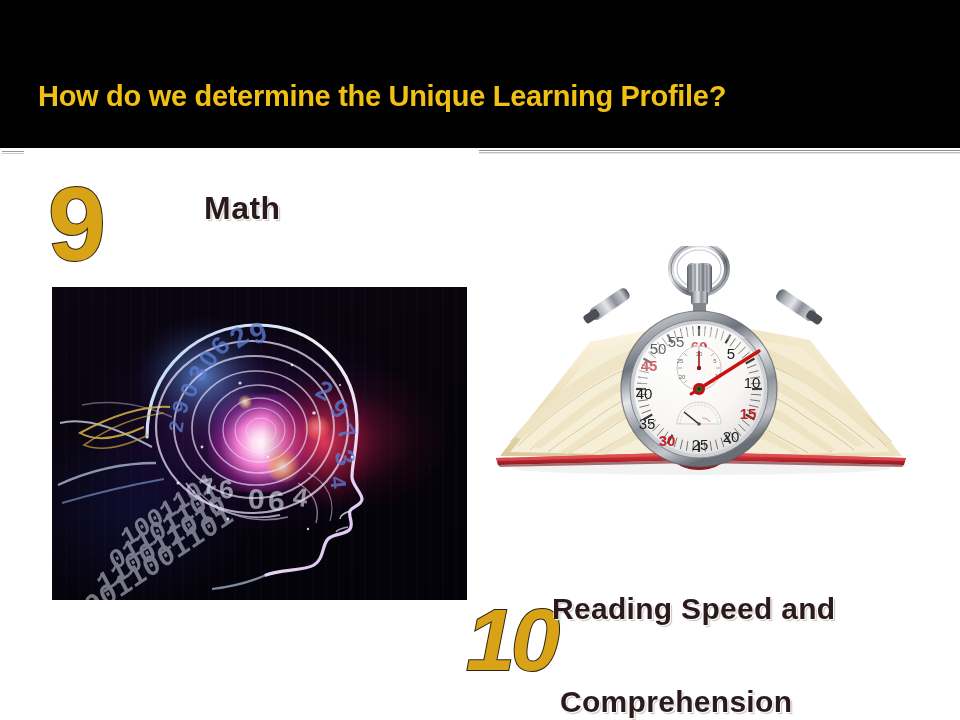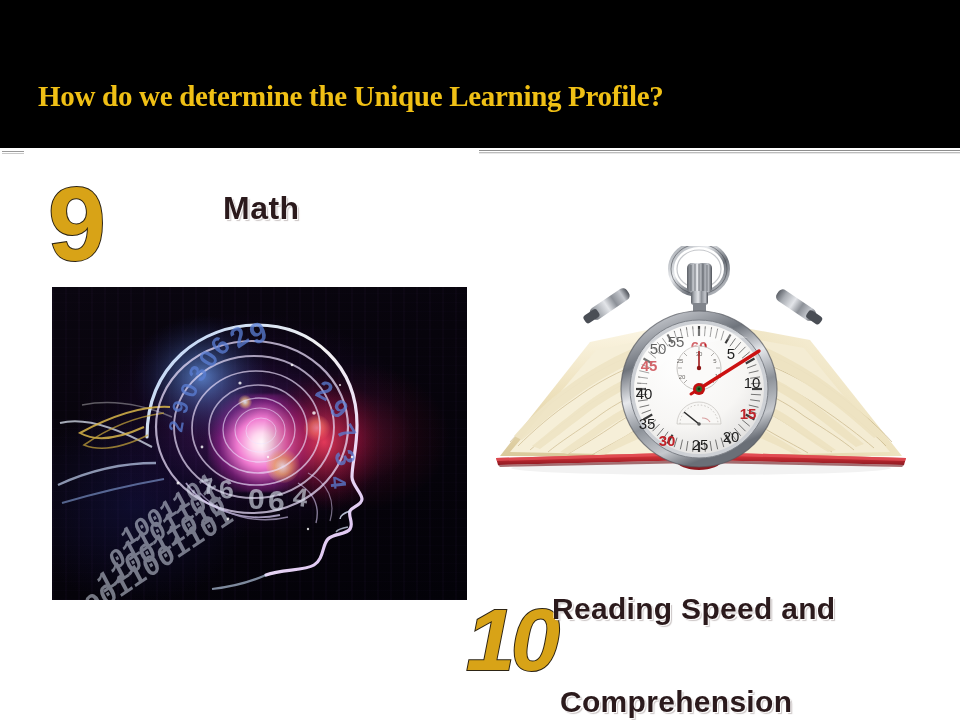--- a/index.html
+++ b/index.html
@@ -23,21 +23,21 @@
     position: absolute;
     left: 0; top: 0;
     width: 960px;
     height: 148px;
     background: #000000;
   }
   #slide-title {
     position: absolute;
     left: 38px;
     top: 80px;
-    font-family: Liberation Serif, serif;
+    font-family: Liberation Sans, sans-serif;
     font-weight: bold;
     font-size: 29px;
     letter-spacing: -0.3px;
     color: #f0c015;
     white-space: nowrap;
   }
 
   
   #divider-left {
     position: absolute;
@@ -92,21 +92,21 @@
     font-weight: bold;
     color: #2b1a1c;
     text-shadow:
       1px 1px 0 rgba(255,255,255,0.95),
       2px 2px 1px rgba(160,150,150,0.55),
       -1px -1px 0 rgba(255,255,255,0.5);
     white-space: nowrap;
     user-select: none;
   }
   #label-math {
-    left: 223px;
+    left: 204px;
     top: 190px;
     font-size: 32px;
     letter-spacing: 0.5px;
   }
   #label-reading {
     left: 552px;
     top: 586px;
     font-size: 30px;
     line-height: 46px;
     letter-spacing: 0.3px;

